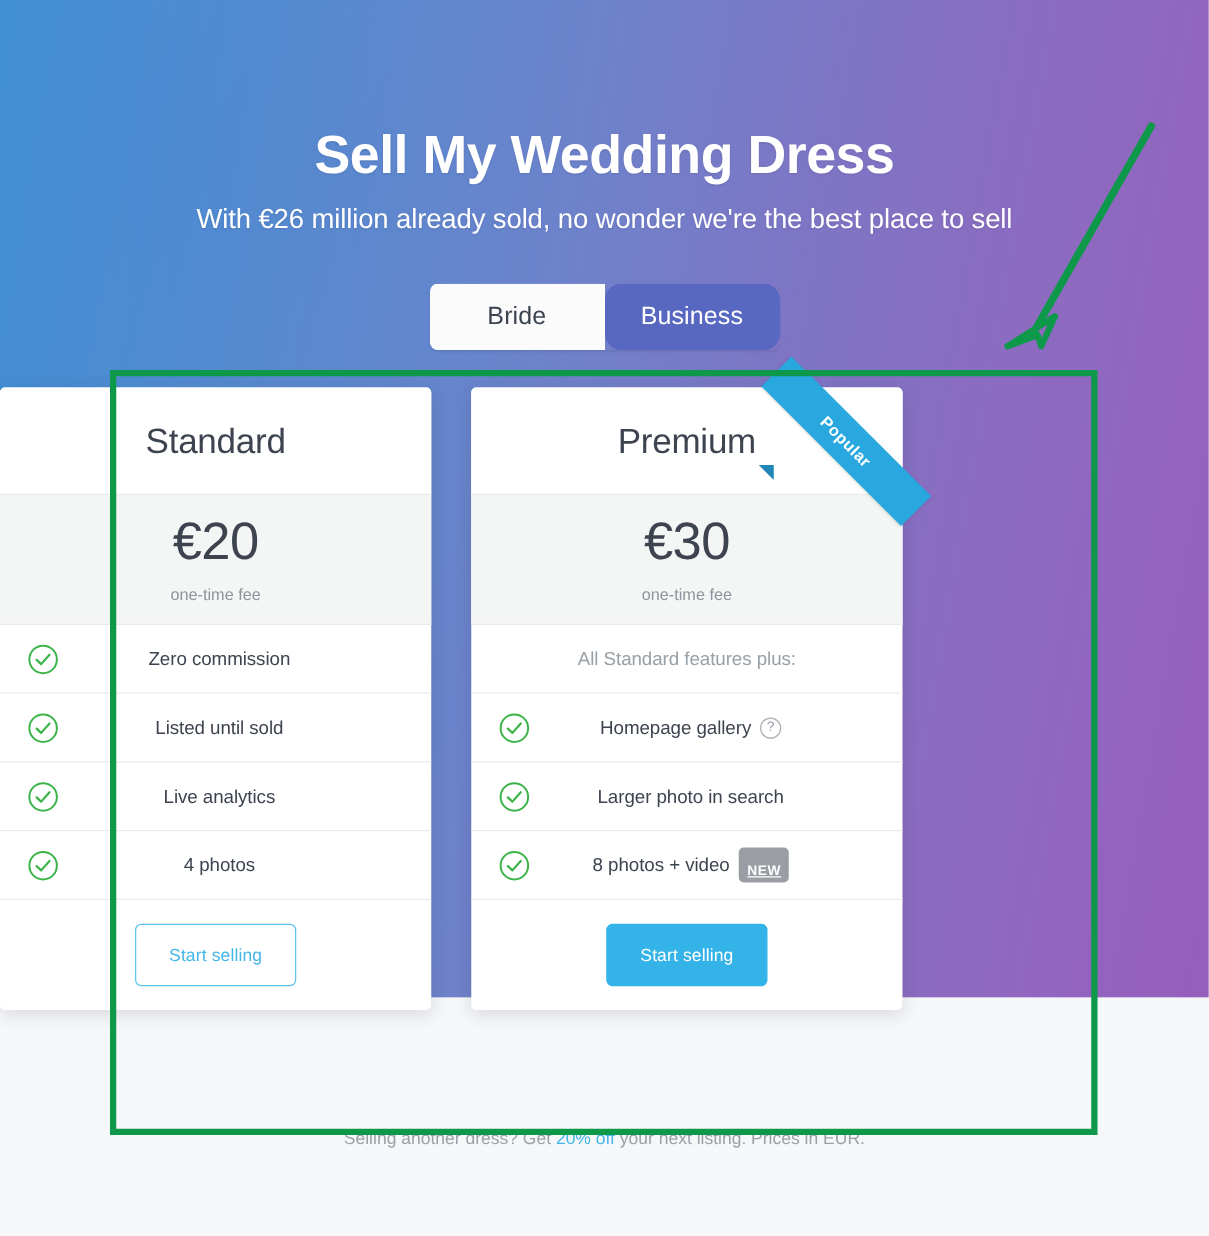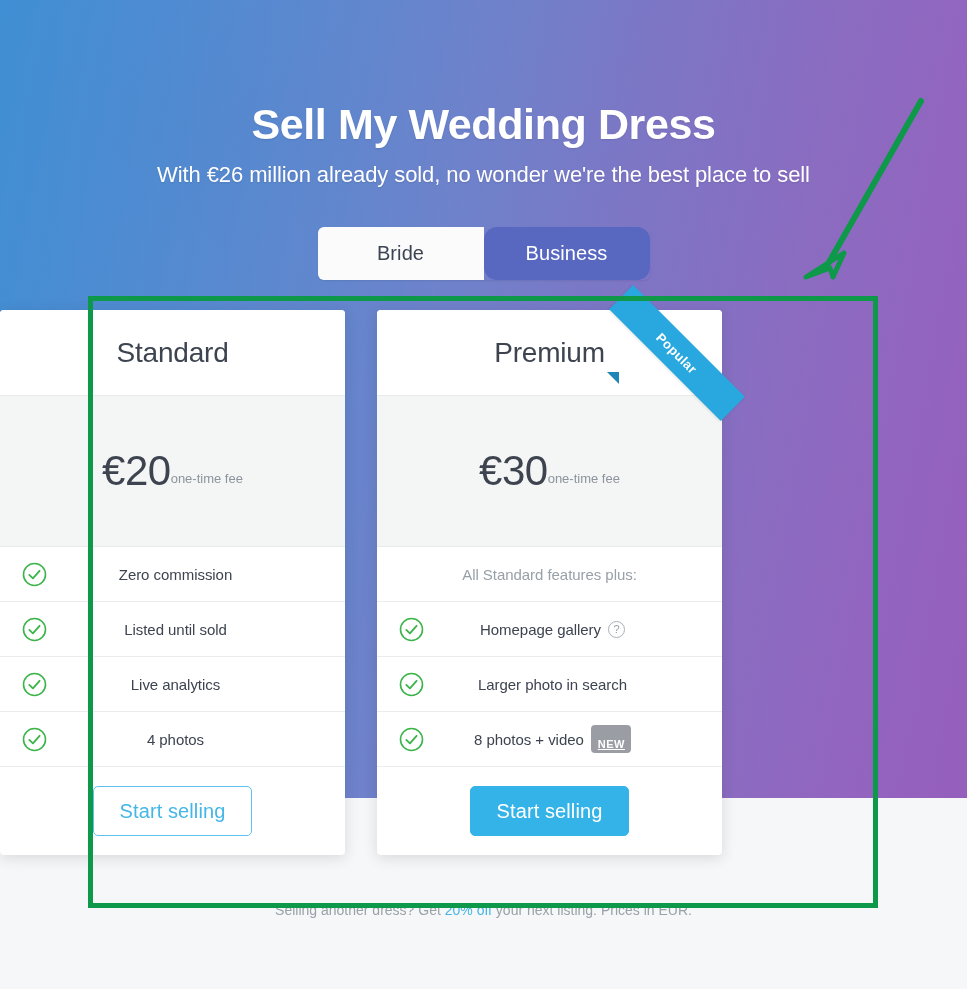--- a/index.html
+++ b/index.html
@@ -85,21 +85,21 @@
     font-weight: normal;
     color: #ffffff;
     letter-spacing: -0.1px;
     text-shadow: 0 1px 2px rgba(0,0,0,0.10);
   }
 
   
   .toggle-wrap {
     margin: 0 auto;
     margin-top: 39px;
-    width: 332px;
+    width: 280px;
     height: 53px;
     border-radius: 6px;
     overflow: hidden;
     display: flex;
     box-shadow: 0 1px 2px rgba(0,0,0,0.08);
   }
 
   .toggle-btn {
     flex: 1;
     display: flex;
@@ -202,22 +202,23 @@
     top: 74px; right: 6px;
     border-width: 12px 0 0 12px;
     border-color: transparent transparent transparent #1f87b5;
   }
 
   
   .price-block {
     background: #f4f5f5;
     border-top: 1px solid #e9eaea;
     border-bottom: 1px solid #e9eaea;
-    height: 152px;
-    display: flex;
+    height: 105px;
+    display: flex;
+    flex-direction: column;
     align-items: center;
     justify-content: center;
   }
   .price-amount {
     font-size: 42px;
     font-weight: normal;
     color: #3d4450;
     letter-spacing: -0.5px;
     line-height: 1;
   }
@@ -300,21 +301,21 @@
   
   .cta-zone {
     height: 88px;
     display: flex;
     align-items: center;
     justify-content: center;
   }
 
   .cta-btn {
     font-family: inherit;
-    font-size: 20px;
+    font-size: 14px;
     letter-spacing: 0.1px;
     border-radius: 5px;
     cursor: pointer;
     padding: 4px 26px;
     height: 50px;
     display: flex;
     align-items: center;
     justify-content: center;
   }
 

